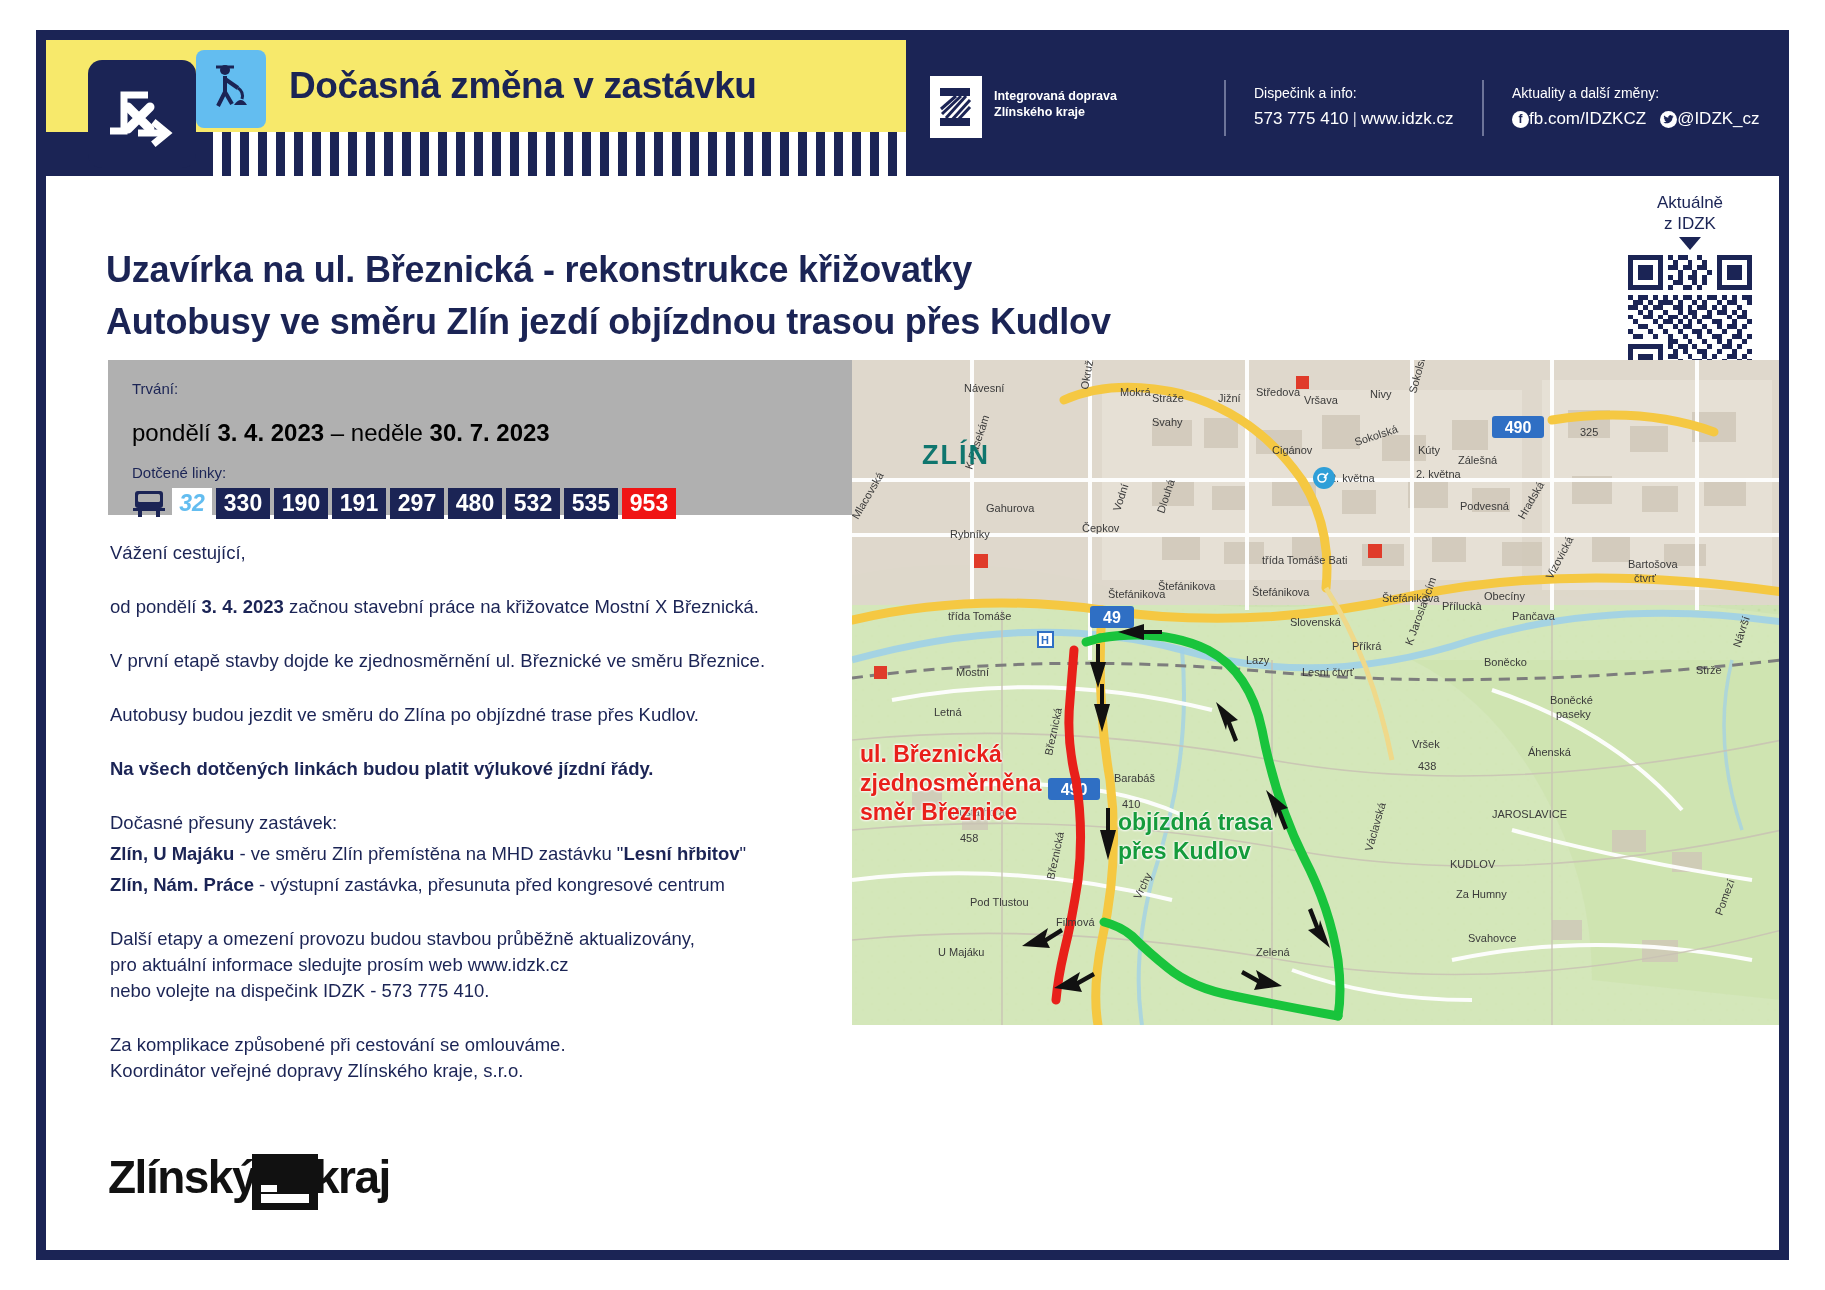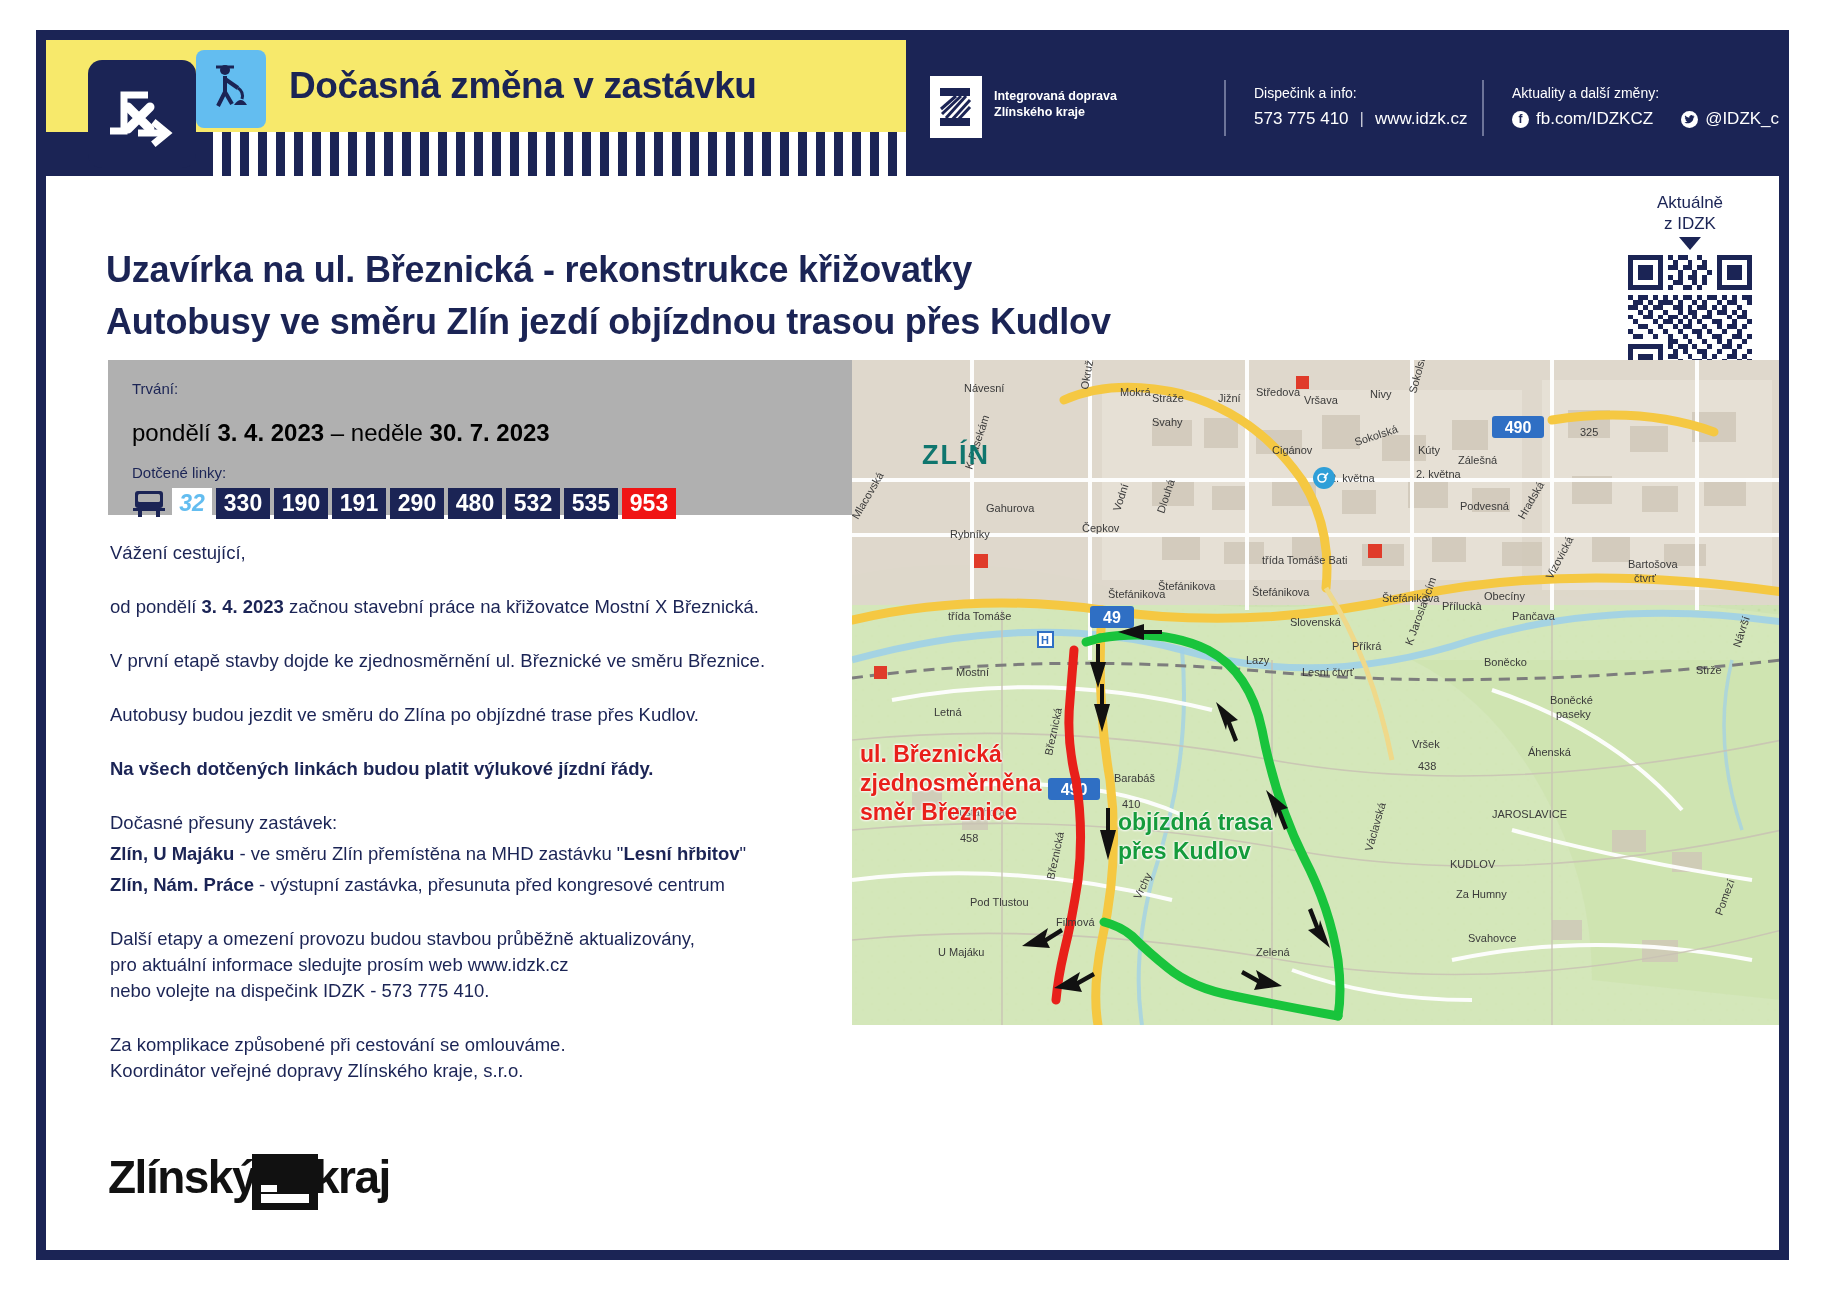--- a/index.html
+++ b/index.html
@@ -61,21 +61,21 @@
     position:absolute;left:948px;top:48px;
     color:#ffffff;font-size:12.5px;font-weight:bold;line-height:16px;
   }
   .hdr-sep{
     position:absolute;top:40px;width:2px;height:56px;background:#6d7499;
   }
   .hdr-col{
     position:absolute;color:#ffffff;
   }
   .hdr-col .lbl{font-size:14px;font-weight:normal;line-height:26px;white-space:nowrap;}
-  .hdr-col .val{font-size:17px;line-height:26px;white-space:nowrap;display:flex;align-items:center;gap:7px;}
+  .hdr-col .val{font-size:17px;line-height:26px;white-space:nowrap;display:flex;align-items:center;}
   .sm-ico{
     display:inline-flex;width:17px;height:17px;border-radius:50%;
     background:#ffffff;color:#1b2455;align-items:center;justify-content:center;
     font-size:12px;font-weight:bold;flex:0 0 auto;
   }
   .hdr-pipe{opacity:.75;margin:0 4px;}
 
   
   .qr-wrap{
     position:absolute;right:24px;top:152px;width:130px;text-align:center;
@@ -430,21 +430,21 @@
           <rect x="3" y="2" width="28" height="17" rx="3" fill="#1b2455"></rect>
           <rect x="6" y="5" width="22" height="8" rx="1.5" fill="#b0b0b0"></rect>
           <rect x="1" y="19" width="32" height="3" fill="#1b2455"></rect>
           <rect x="6" y="22" width="4" height="6" fill="#1b2455"></rect>
           <rect x="24" y="22" width="4" height="6" fill="#1b2455"></rect>
         </svg>
         <span class="badge mhd">32</span>
         <span class="badge">330</span>
         <span class="badge">190</span>
         <span class="badge">191</span>
-        <span class="badge">290</span>
+        <span class="badge">297</span>
         <span class="badge">480</span>
         <span class="badge">532</span>
         <span class="badge">535</span>
         <span class="badge red">953</span>
       </div>
     </div>
 
     <div class="body-text">
       <p>Vážení cestující,</p>
       <p>

